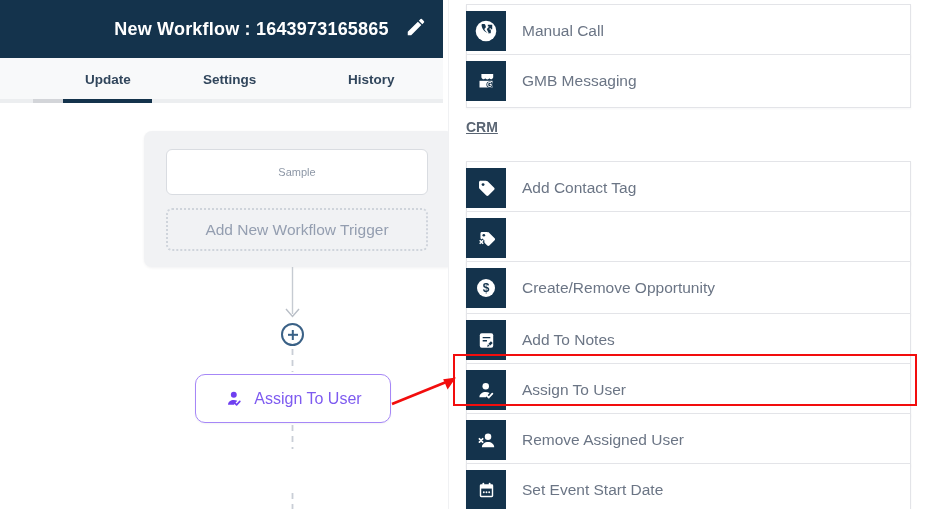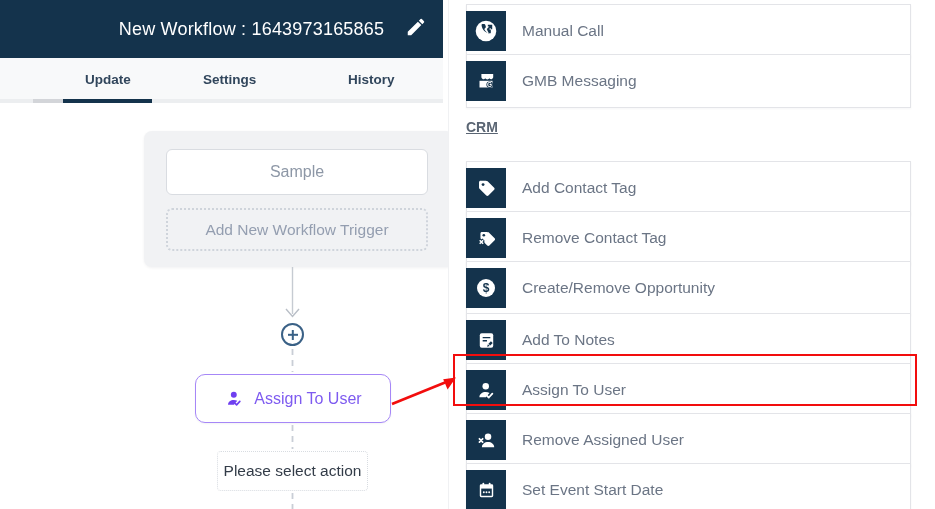--- a/index.html
+++ b/index.html
@@ -4,39 +4,39 @@
 <style>
   * { margin:0; padding:0; box-sizing:border-box; }
   html,body { width:935px; height:509px; }
   body { font-family:"Liberation Sans", sans-serif; background:#fff; overflow:hidden; }
   .app { position:relative; width:935px; height:509px; background:#fff; overflow:hidden; }
 
   
   .left-pane { position:absolute; left:0; top:0; width:448px; height:509px; background:#fff; overflow:hidden; }
   .topbar { position:absolute; left:0; top:0; width:443px; height:58px; background:#14334c;
             display:flex; align-items:center; justify-content:center; }
-  .topbar-title { color:#fff; font-size:18px; font-weight:400; letter-spacing:.2px; padding-left:60px; }
+  .topbar-title { color:#fff; font-size:18px; font-weight:700; letter-spacing:.2px; padding-left:60px; }
   .edit-btn { position:absolute; right:16px; top:16px; width:22px; height:22px; cursor:pointer; }
 
   .tabbar { position:absolute; left:0; top:58px; width:443px; height:45px; background:#f8f9fa; }
   .tab { position:absolute; top:14px; font-size:13.5px; font-weight:700; color:#31465c; cursor:pointer; }
   .tab-actions { left:85px; }
   .tab-settings { left:203px; }
   .tab-history { left:348px; }
   .tab-track { position:absolute; left:0; top:41px; width:443px; height:4px; background:#eceef0; }
   .tab-track-thumb { position:absolute; left:33px; top:41px; width:30px; height:4px; background:#d3d5d9; }
   .tab-underline { position:absolute; left:63px; top:41px; width:89px; height:4px; background:#14334c; }
 
   .canvas { position:absolute; left:0; top:103px; width:448px; height:406px; background:#fff; overflow:hidden; }
 
   .trigger-card { position:absolute; left:144px; top:28px; width:310px; height:136px;
                   background:#f1f2f4; border-radius:8px; box-shadow:0 1px 3px rgba(16,24,40,.06); }
   .sample-box { position:absolute; left:22px; top:18px; width:262px; height:46px; background:#fff;
                 border:1px solid #d9dce1; border-radius:6px; display:flex; align-items:center; justify-content:center;
-                color:#8d97a6; font-size:16px; cursor:pointer; }
+                color:#8d97a6; font-size:11px; cursor:pointer; }
   .add-trigger-box { position:absolute; left:22px; top:77px; width:262px; height:43px; background:transparent;
                 border:2px dotted #cfd4db; border-radius:6px; display:flex; align-items:center; justify-content:center;
                 color:#949eb0; font-size:15.5px; cursor:pointer; }
 
   .plus-circle { position:absolute; left:281px; top:220px; width:23px; height:23px; border:2.5px solid #3a6186;
                  border-radius:50%; background:#fff; cursor:pointer; }
   .plus-circle::before { content:""; position:absolute; left:50%; top:50%; width:10px; height:2.4px; background:#3a6186; transform:translate(-50%,-50%); }
   .plus-circle::after  { content:""; position:absolute; left:50%; top:50%; width:2.4px; height:10px; background:#3a6186; transform:translate(-50%,-50%); }
 
   .action-btn { position:absolute; left:195px; top:271px; width:196px; height:49px; background:#fff;
@@ -108,21 +108,20 @@
 
       <div class="action-btn">
         <svg viewBox="0 0 24 24" width="21" height="21">
           <circle cx="11.2" cy="7.6" r="3.4" fill="#6f3ff0"></circle>
           <path fill="#6f3ff0" d="M4.6 19c0-3.3 3-5.4 6.6-5.4 1.5 0 2.9.4 4 1l-2.6 2.8-1.2 1.6H4.6z"></path>
           <path fill="none" stroke="#6f3ff0" stroke-width="1.9" stroke-linecap="round" stroke-linejoin="round" d="M12.4 17.3l2 2 3.7-4"></path>
         </svg>
         <span class="action-btn-label">Assign To User</span>
       </div>
 
-      <div class="please-box">Please select action</div>
 
     </div>
   </div>
 
   <div class="right-pane">
 
     <div class="panel-row" style="top:4px">
       <span class="row-icon">
         <svg viewBox="0 0 24 24" width="26" height="26">
           <circle cx="12" cy="12" r="9.5" fill="#ffffff"></circle>
@@ -159,21 +158,20 @@
 
     <div class="panel-row" style="top:211px">
       <span class="row-icon">
         <svg viewBox="0 0 24 24" width="23" height="23">
           <path fill="#ffffff" d="M13.9 5.1 20.5 11.7c.6.6.6 1.6 0 2.2l-5.5 5.5c-.6.6-1.6.6-2.2 0l-6.6-6.6a1.6 1.6 0 0 1-.5-1.1V6.6c0-.9.7-1.5 1.6-1.5h5.1c.6 0 1.1.2 1.5.5z"></path>
           <circle cx="9.2" cy="8.6" r="1.4" fill="#14334c"></circle>
           <path stroke="#14334c" stroke-width="3.6" d="M4.4 13.4l4.6 4.6M9 13.4l-4.6 4.6"></path>
           <path stroke="#ffffff" stroke-width="1.6" d="M4.9 13.9l3.6 3.6M8.5 13.9l-3.6 3.6"></path>
         </svg>
       </span>
-      <span class="row-label">Remove Contact Tag</span>
     </div>
 
     <div class="panel-row" style="top:261px">
       <span class="row-icon">
         <svg viewBox="0 0 24 24" width="24" height="24">
           <circle cx="12" cy="12" r="9" fill="#ffffff"></circle>
           <text x="12" y="16.2" font-size="12" font-weight="bold" fill="#14334c" text-anchor="middle" font-family="Liberation Sans, sans-serif">$</text>
         </svg>
       </span>
       <span class="row-label">Create/Remove Opportunity</span>

